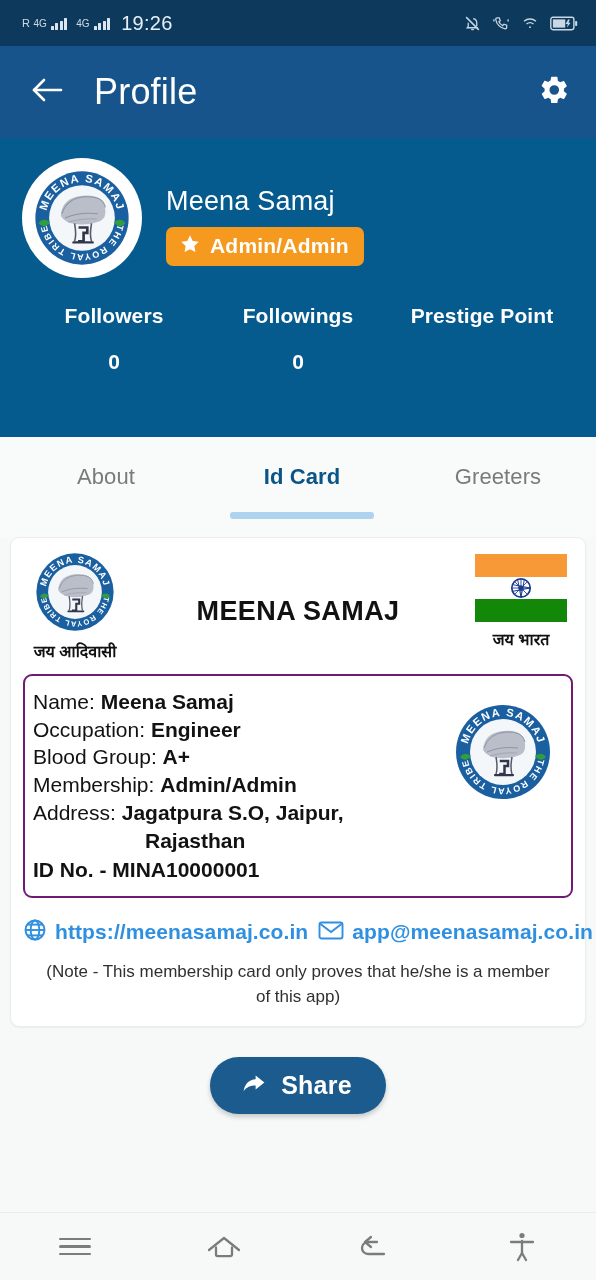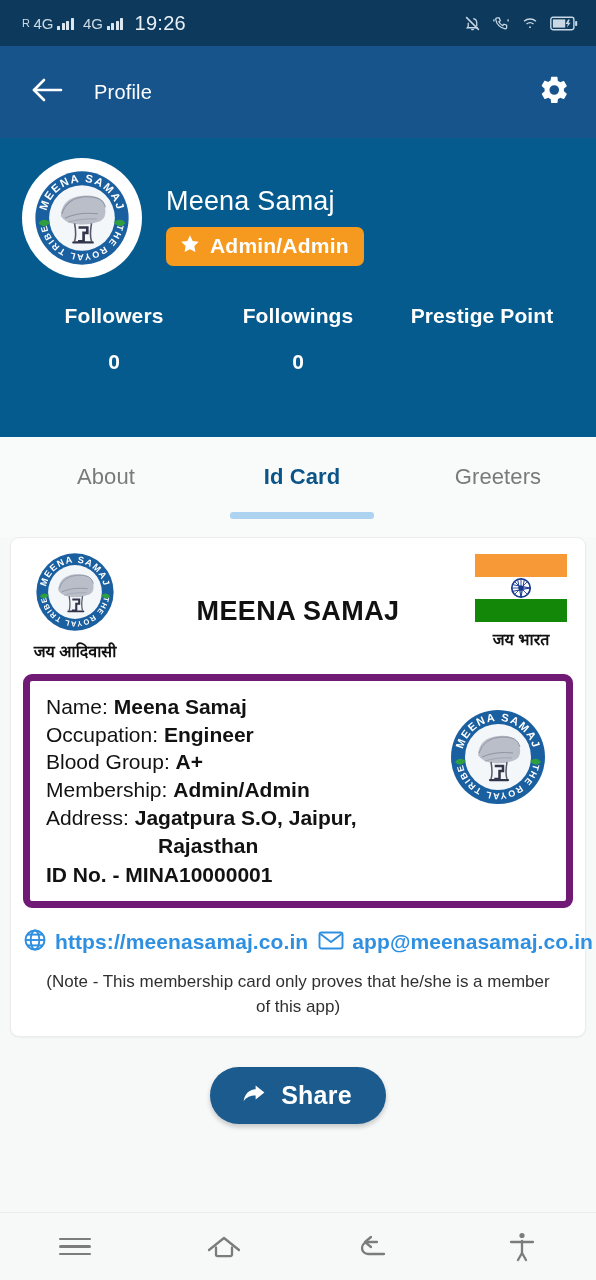--- a/index.html
+++ b/index.html
@@ -19,30 +19,30 @@
   }
   .sb-left { display: flex; align-items: center; gap: 3px; }
   .sb-right { display: flex; align-items: center; gap: 11px; }
   .sb-roam { font-size: 11px; letter-spacing: .5px; opacity: .92; }
   .sig { display: flex; align-items: flex-end; gap: 1.5px; height: 13px; }
   .sig i { display: block; width: 3px; background: #dbe6ee; border-radius: .5px; }
   .sig i:nth-child(1) { height: 4px; }
   .sig i:nth-child(2) { height: 6.5px; }
   .sig i:nth-child(3) { height: 9px; }
   .sig i:nth-child(4) { height: 12px; }
-  .g4 { font-size: 15px; vertical-align: super; margin-right: 1px; opacity: .92; }
+  .g4 { font-size: 10px; vertical-align: super; margin-right: 1px; opacity: .92; }
   .sb-time { font-size: 20px; letter-spacing: .3px; margin-left: 8px; color: #e8eff5; }
   .sb-right svg { display: block; }
 
   
   .appbar {
     height: 92px; background: #17548c; color: #ffffff;
     display: flex; align-items: center; padding: 0 26px 0 30px; flex: 0 0 auto;
   }
-  .appbar-title { font-size: 20px; font-weight: 400; margin-left: 30px; letter-spacing: .2px; }
+  .appbar-title { font-size: 36px; font-weight: 400; margin-left: 30px; letter-spacing: .2px; }
   .appbar-spacer { flex: 1 1 auto; }
 
   
   .profile {
     background: #065b8e; color: #fff; flex: 0 0 auto;
     padding: 12px 0 0 0; height: 299px; position: relative;
   }
   .prof-top { display: flex; align-items: flex-start; padding: 8px 0 0 22px; }
   .avatar-wrap {
     width: 120px; height: 120px; border-radius: 50%;
@@ -97,22 +97,22 @@
   .flag .band { width: 100%; height: 33.33%; }
   .flag .saffron { background: #f89938; }
   .flag .white { background: #ffffff; }
   .flag .green { background: #138808; }
   .chakra {
     position: absolute; left: 50%; top: 50%; transform: translate(-50%,-50%);
     width: 21px; height: 21px;
   }
 
   .details {
-    border: 7px solid #701a75; border-radius: 9px; margin-top: 12px;
-    padding: 12px 14px 14px 16px; display: flex; align-items: flex-start;
+    border: 2px solid #701a75; border-radius: 9px; margin-top: 12px;
+    padding: 12px 14px 14px 8px; display: flex; align-items: flex-start;
     min-height: 198px;
   }
   .det-lines { flex: 1 1 auto; }
   .det-row { font-size: 21px; color: #121212; line-height: 1.32; white-space: nowrap; }
   .det-row .k { font-weight: 400; }
   .det-row .v { font-weight: bold; }
   .det-cont { font-size: 21px; font-weight: bold; color: #121212; padding-left: 112px; line-height: 1.32; }
   .det-id { font-size: 21px; font-weight: bold; color: #121212; margin-top: 4px; }
   .det-logo { width: 104px; flex: 0 0 auto; padding-top: 14px; }
 

